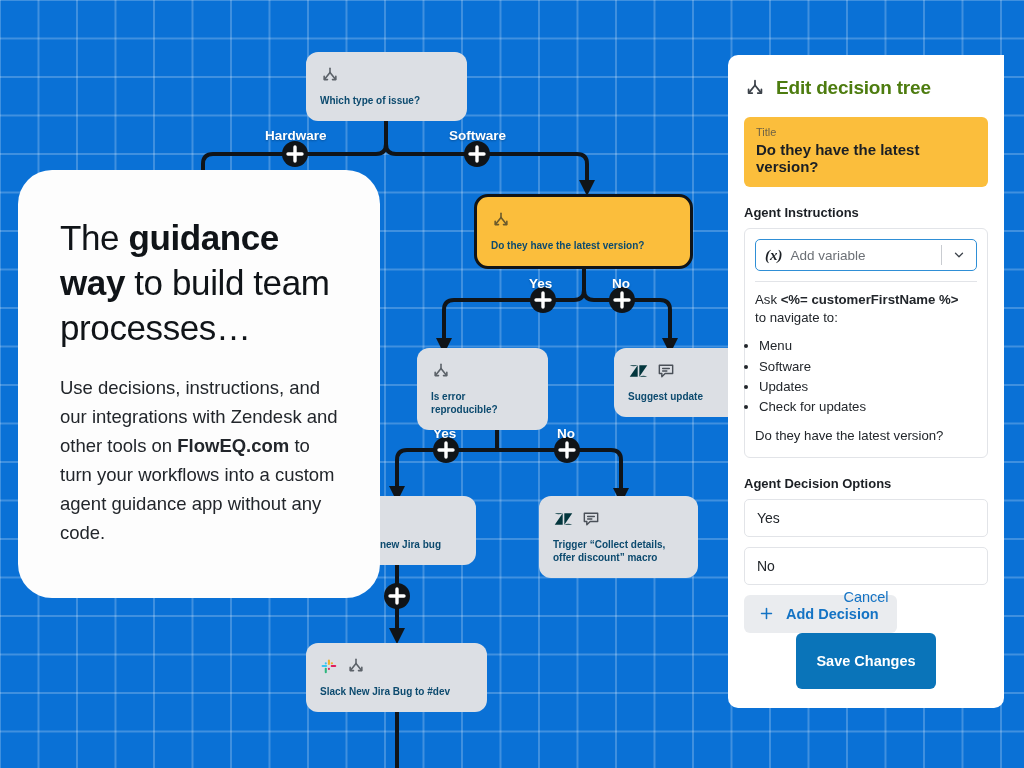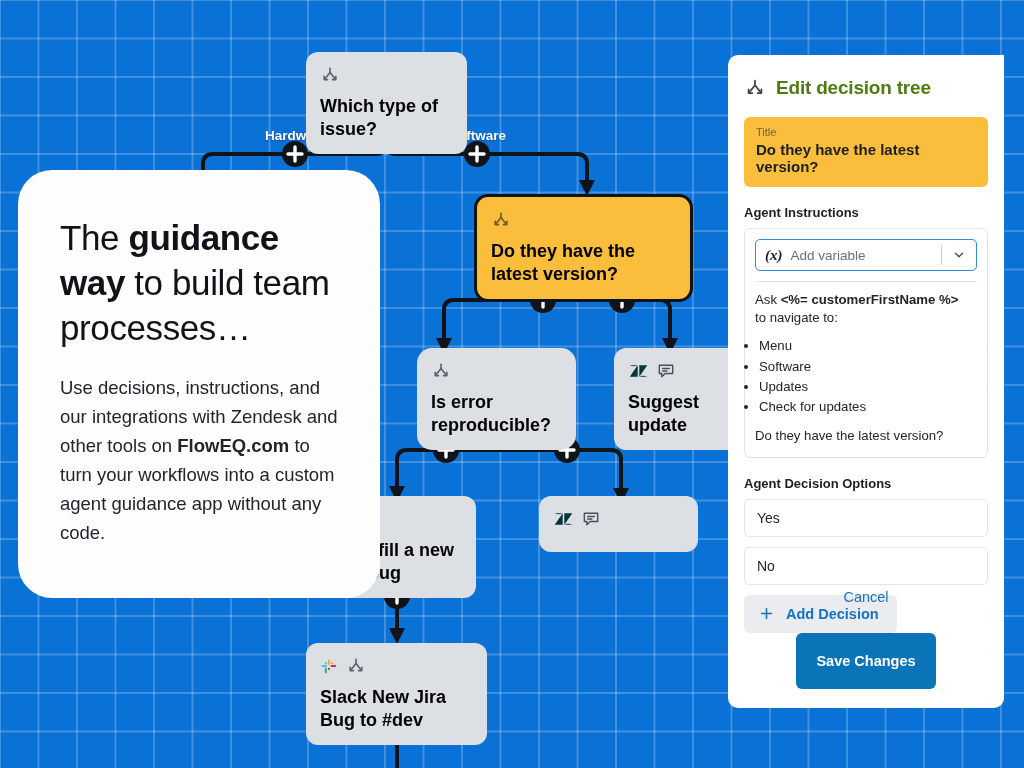--- a/index.html
+++ b/index.html
@@ -20,22 +20,22 @@
   }
 
   
   #flow-svg { position: absolute; left: 0; top: 0; width: 1024px; height: 768px; }
 
   .node {
     position: absolute;
     background: #dcdfe4;
     border-radius: 12px;
     padding: 12px 14px 13px 14px;
-    color: #000000;
-    font-size: 18px;
+    color: #0c4a6e;
+    font-size: 10px;
     font-weight: 700;
     line-height: 1.28;
   }
   .node .icons { display: flex; align-items: center; gap: 7px; margin-bottom: 9px; height: 22px; }
   .node.highlight {
     background: #fbbe3c;
     border: 3px solid #101418;
     border-radius: 14px;
   }
   .edge-label {
@@ -248,21 +248,21 @@
         <path d="M12 4 V9"></path>
           <path d="M12 9 L5.5 17"></path>
           <path d="M12 9 L18.5 17"></path>
         <polyline points="5,13.5 5,17.5 9,17.5"></polyline>
           <polyline points="19,13.5 19,17.5 15,17.5"></polyline>
       </svg>
     </div>
     <div>Do they have the latest version?</div>
   </div>
 
-  <div class="node" style="left:417px; top:348px; width:159px;border-radius:15px;">
+  <div class="node" style="left:417px; top:348px; width:131px;">
     <div class="icons">
       <svg width="20" height="20" viewBox="0 0 24 24" fill="none" stroke="#5c6269" stroke-width="1.9" stroke-linecap="round" stroke-linejoin="round">
         <path d="M12 4 V9"></path>
           <path d="M12 9 L5.5 17"></path>
           <path d="M12 9 L18.5 17"></path>
         <polyline points="5,13.5 5,17.5 9,17.5"></polyline>
           <polyline points="19,13.5 19,17.5 15,17.5"></polyline>
       </svg>
     </div>
     <div>Is error reproducible?</div>
@@ -307,20 +307,21 @@
         <path d="M11 5 V19 L1.5 19 Z" fill="#03363D"></path>
         <path d="M11 5 A9.5 9.5 0 0 1 1.5 5 Z" fill="#03363D"></path>
         <path d="M13 19 V5 L22.5 5 Z" fill="#03363D"></path>
         <path d="M13 19 A9.5 9.5 0 0 1 22.5 19 Z" fill="#03363D"></path>
       </svg>
       <svg width="20" height="20" viewBox="0 0 24 24" fill="none" stroke="#4a5058" stroke-width="1.7" stroke-linecap="round" stroke-linejoin="round">
         <path d="M4 5 h16 v10 h-9 l-4 4 v-4 H4 Z"></path>
         <path d="M8 9 h8 M8 12 h5"></path>
       </svg>
     </div>
+    <div>Trigger “Collect details, offer discount” macro</div>
   </div>
 
   <div class="node" style="left:306px; top:643px; width:181px;">
     <div class="icons">
       <svg width="19" height="19" viewBox="0 0 24 24">
         <rect x="2" y="10" width="7" height="2.6" rx="1.3" fill="#36C5F0"></rect>
         <rect x="6" y="13.5" width="2.6" height="7" rx="1.3" fill="#2EB67D"></rect>
         <rect x="10" y="3" width="2.6" height="7" rx="1.3" fill="#ECB22E"></rect>
         <rect x="13.5" y="10" width="7" height="2.6" rx="1.3" fill="#E01E5A"></rect>
         <rect x="10" y="13.5" width="2.6" height="3" rx="1.3" fill="#E01E5A"></rect>

